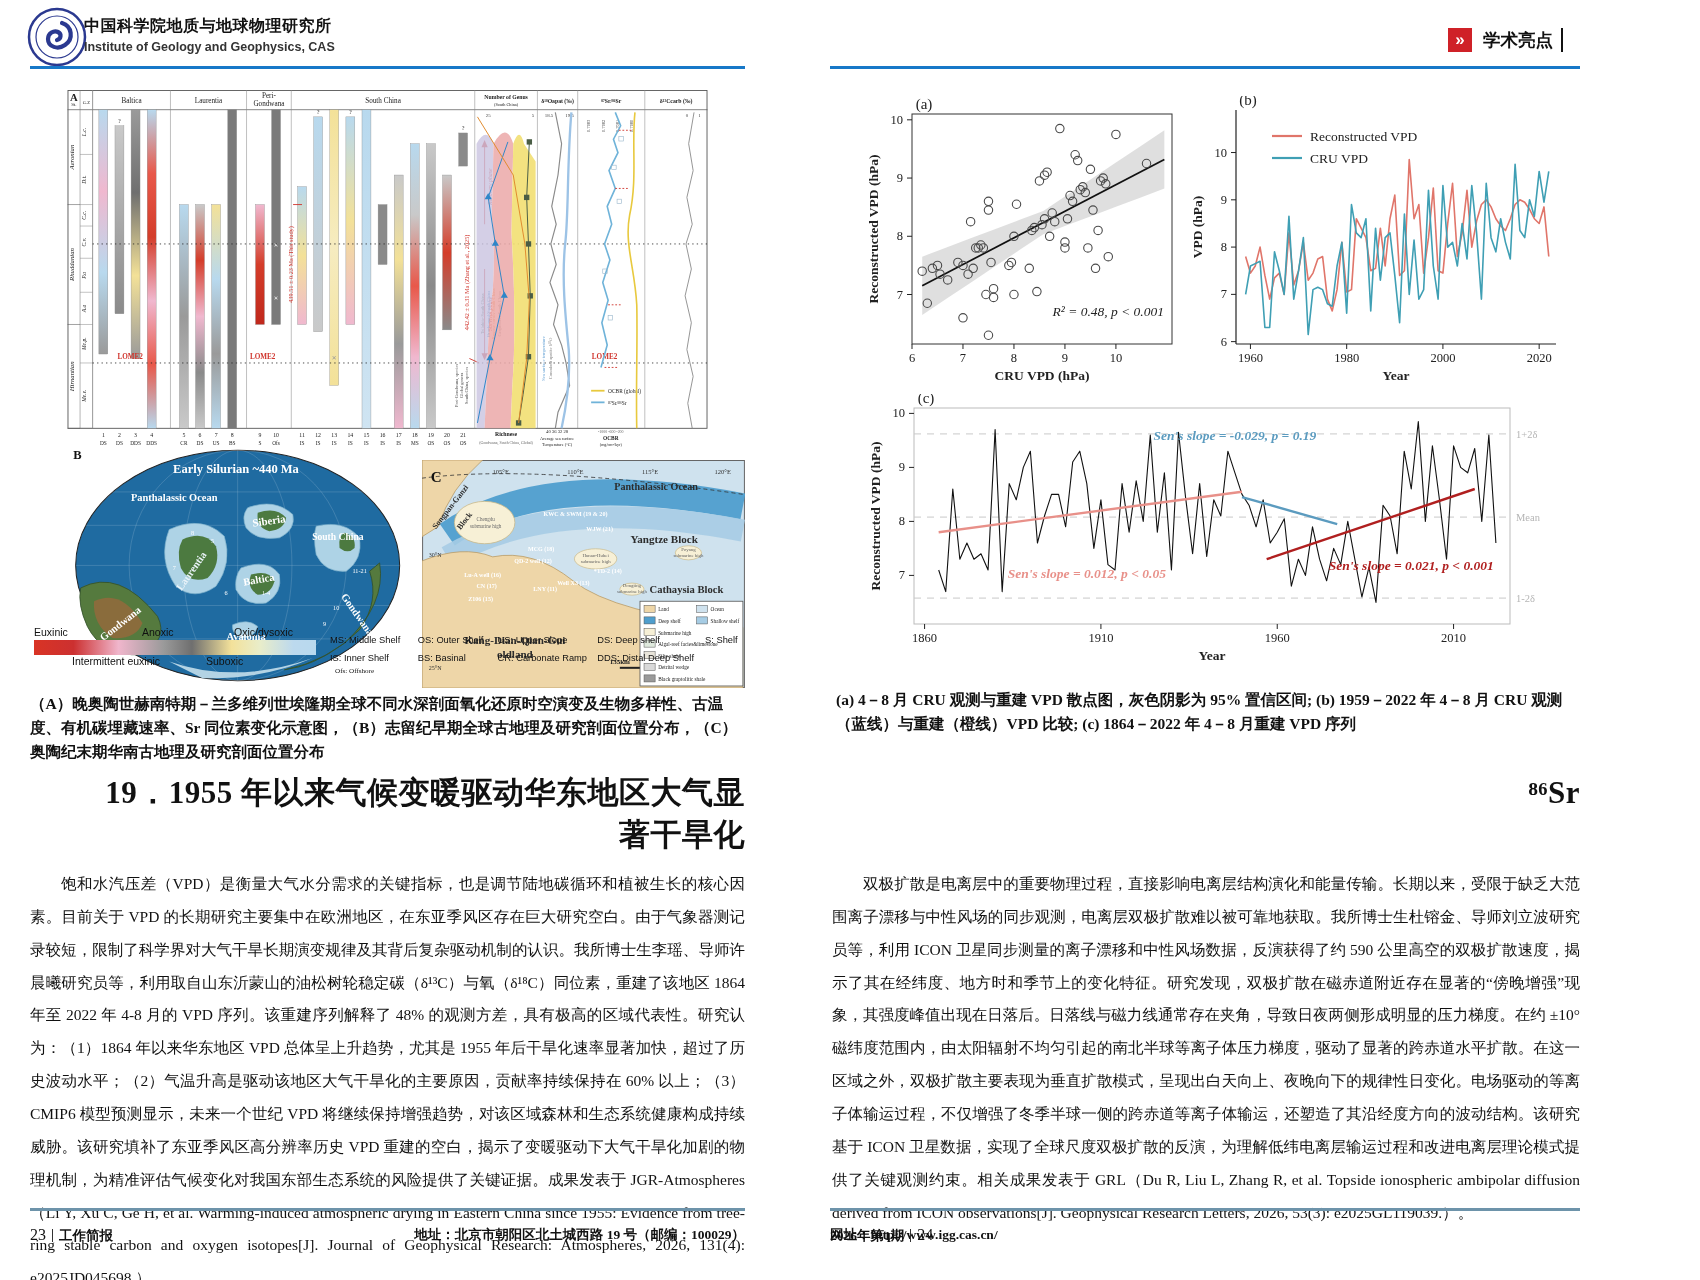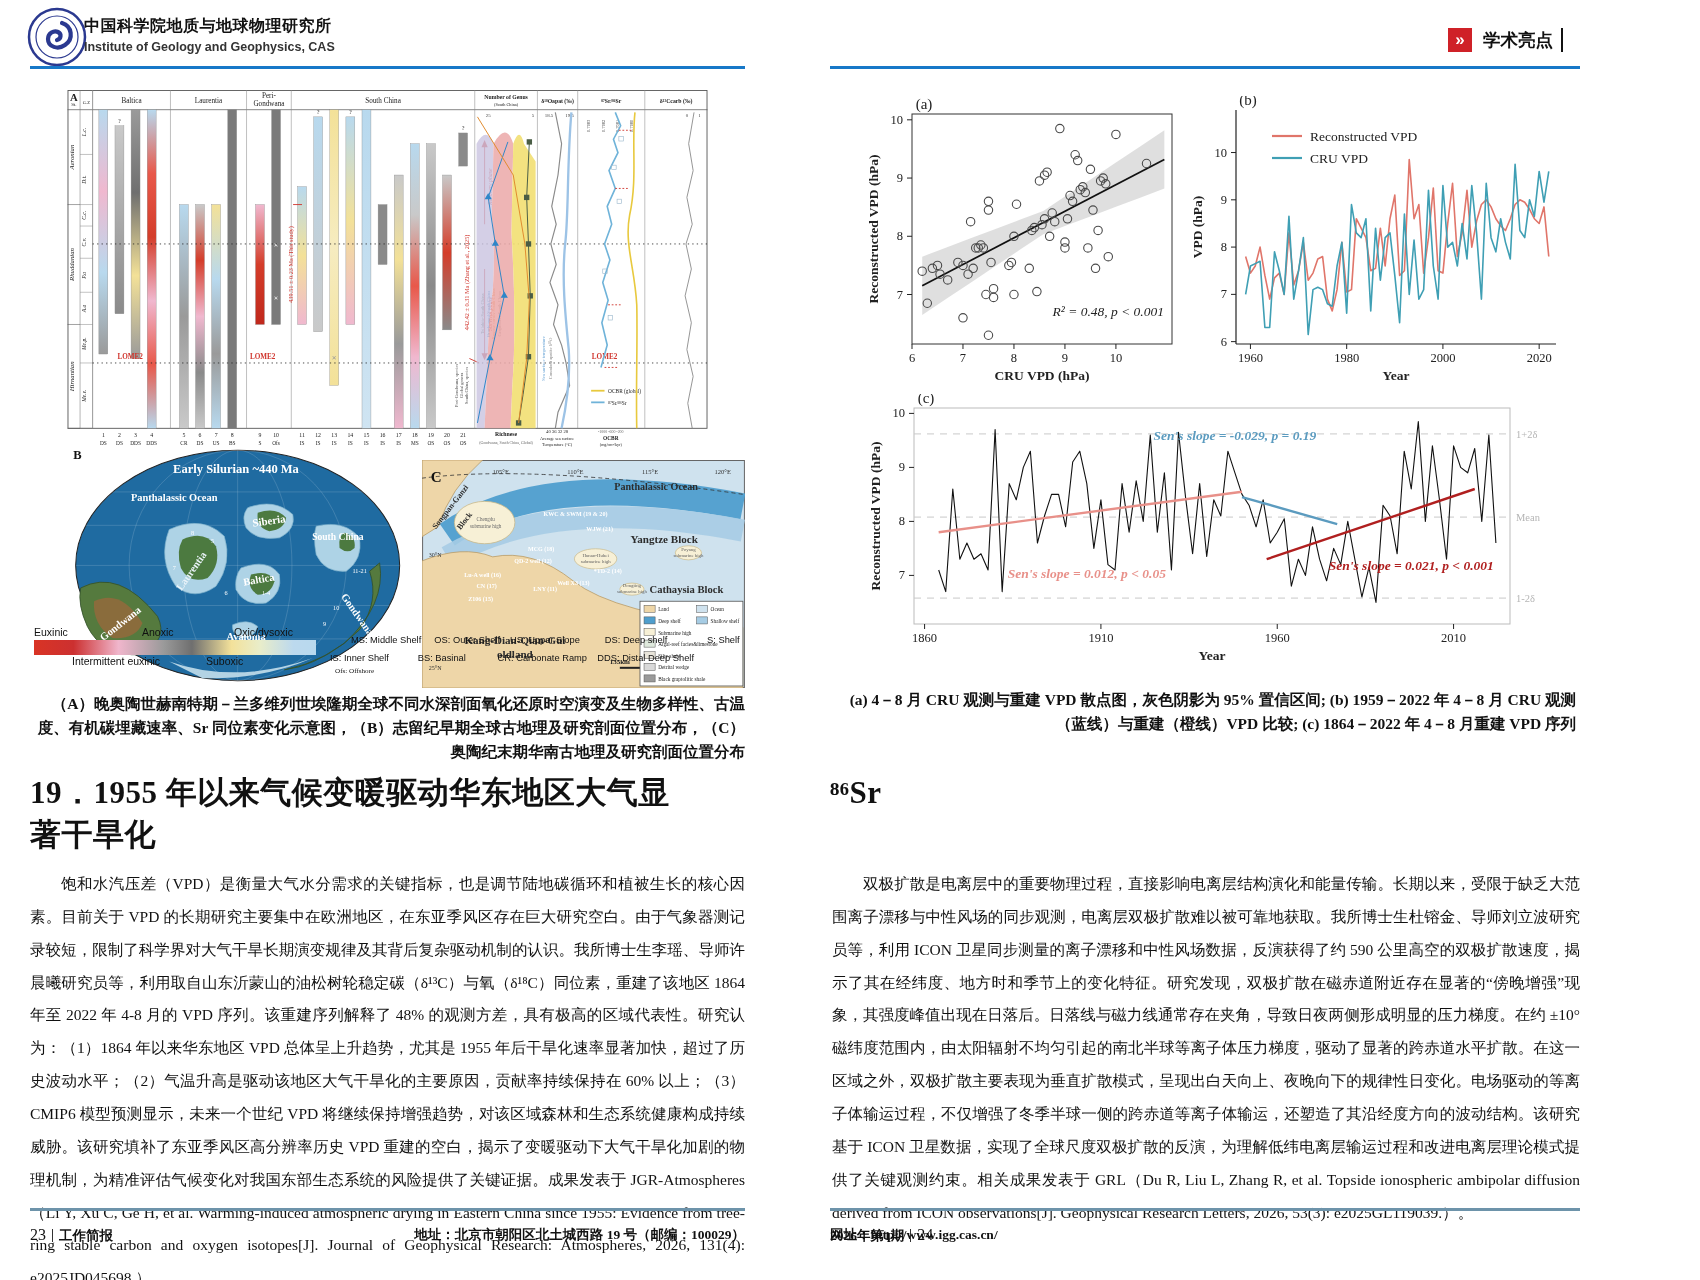--- a/index.html
+++ b/index.html
@@ -7,22 +7,22 @@
        font-family:"Liberation Serif","DejaVu Serif",serif;color:#111;overflow:hidden}
   .abs{position:absolute}
   .rule{height:3px;background:#1778c8}
   .footrule{height:3px;background:#6d93aa}
   .org-cn{font-family:"Liberation Sans","DejaVu Sans",sans-serif;font-weight:700;font-size:16px;letter-spacing:.5px}
   .org-en{font-family:"Liberation Sans","DejaVu Sans",sans-serif;font-weight:700;font-size:12.5px;color:#333;margin-top:3px}
   .badge{display:inline-block;width:24px;height:24px;background:#cf2128;color:#fff;text-align:center;
          line-height:24px;font-weight:700;font-size:17px;font-family:"Liberation Sans",sans-serif;vertical-align:middle}
   .badge-label{font-family:"Liberation Sans","DejaVu Sans",sans-serif;font-weight:700;font-size:17.5px;vertical-align:middle;
          padding:0 8px 0 7px;border-right:2.5px solid #111;line-height:24px;display:inline-block}
-  .figcap{font-weight:700;font-size:15.5px;text-align:right;line-height:1.55}
-  .art-title{font-size:31px;font-weight:700;text-align:left;line-height:1.35;letter-spacing:.5px}
+  .figcap{font-weight:700;font-size:15.5px;text-align:left;line-height:1.55}
+  .art-title{font-size:31px;font-weight:700;text-align:right;line-height:1.35;letter-spacing:.5px}
   .art-body{font-size:15.5px;text-align:justify;line-height:2.12;text-indent:2em}
   .pgno{font-weight:400;font-size:16px}
   .ftxt{font-size:13.5px;font-weight:600}
   .fdiv{display:inline-block;width:1px;height:13px;background:#333;margin:0 6px;vertical-align:-2px}
   svg text{font-family:"Liberation Serif","DejaVu Serif",serif}
 </style>
 </head>
 <body>
 
 <svg class="abs" style="left:26px;top:6px" width="62" height="62" viewBox="0 0 62 62">
@@ -482,21 +482,21 @@
       <span class="abs" style="left:108px">Anoxic</span>
       <span class="abs" style="left:200px">Oxic/dysoxic</span>
     </div>
     <div style="height:15px;width:282px;background:linear-gradient(to right,#d93425 0%,#cc3030 14%,#f0b6cc 30%,#9a9a9a 46%,#6f6f6f 56%,#f3e19a 70%,#e9edc9 80%,#bcd9ee 92%,#b8d9ee 100%)"></div>
     <div style="position:relative;height:14px">
       <span class="abs" style="left:38px">Intermittent euxinic</span>
       <span class="abs" style="left:172px">Suboxic</span>
     </div>
   </div>
   <div class="abs" id="abbrevs" style="left:300px;top:542px;width:415px;font-family:'Liberation Sans',sans-serif;font-size:9.3px;line-height:1.9">
-      <div style="display: flex; margin-left: 21px;">
+      <div style="display: flex;">
         <span style="width: 88px;">MS: Middle Shelf</span>
         <span style="width: 80px;">OS: Outer Shelf</span>
         <span style="width: 100px;">US: Upper Slope</span>
         <span style="width: 108px;">DS: Deep shelf</span>
         <span style="width: 40px;">S: Shelf</span>
       </div>
       <div style="display: flex;">
         <span style="width: 88px;">IS: Inner Shelf</span>
         <span style="width: 80px;">BS: Basinal</span>
         <span style="width: 100px;">CR: Carbonate Ramp</span>

